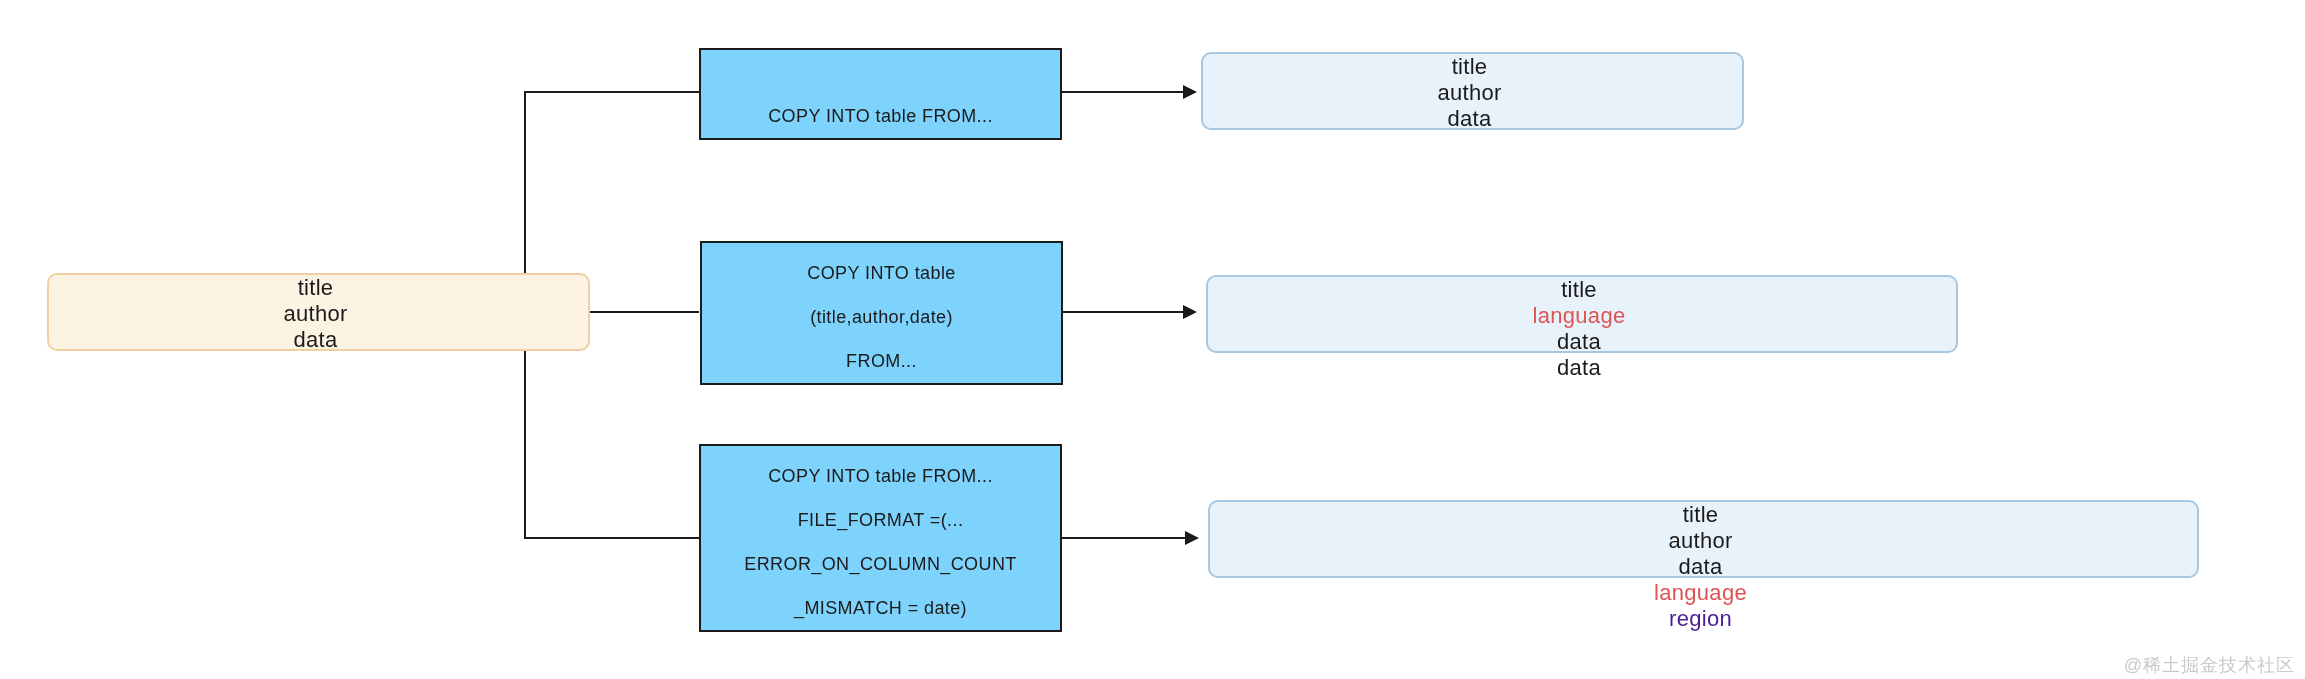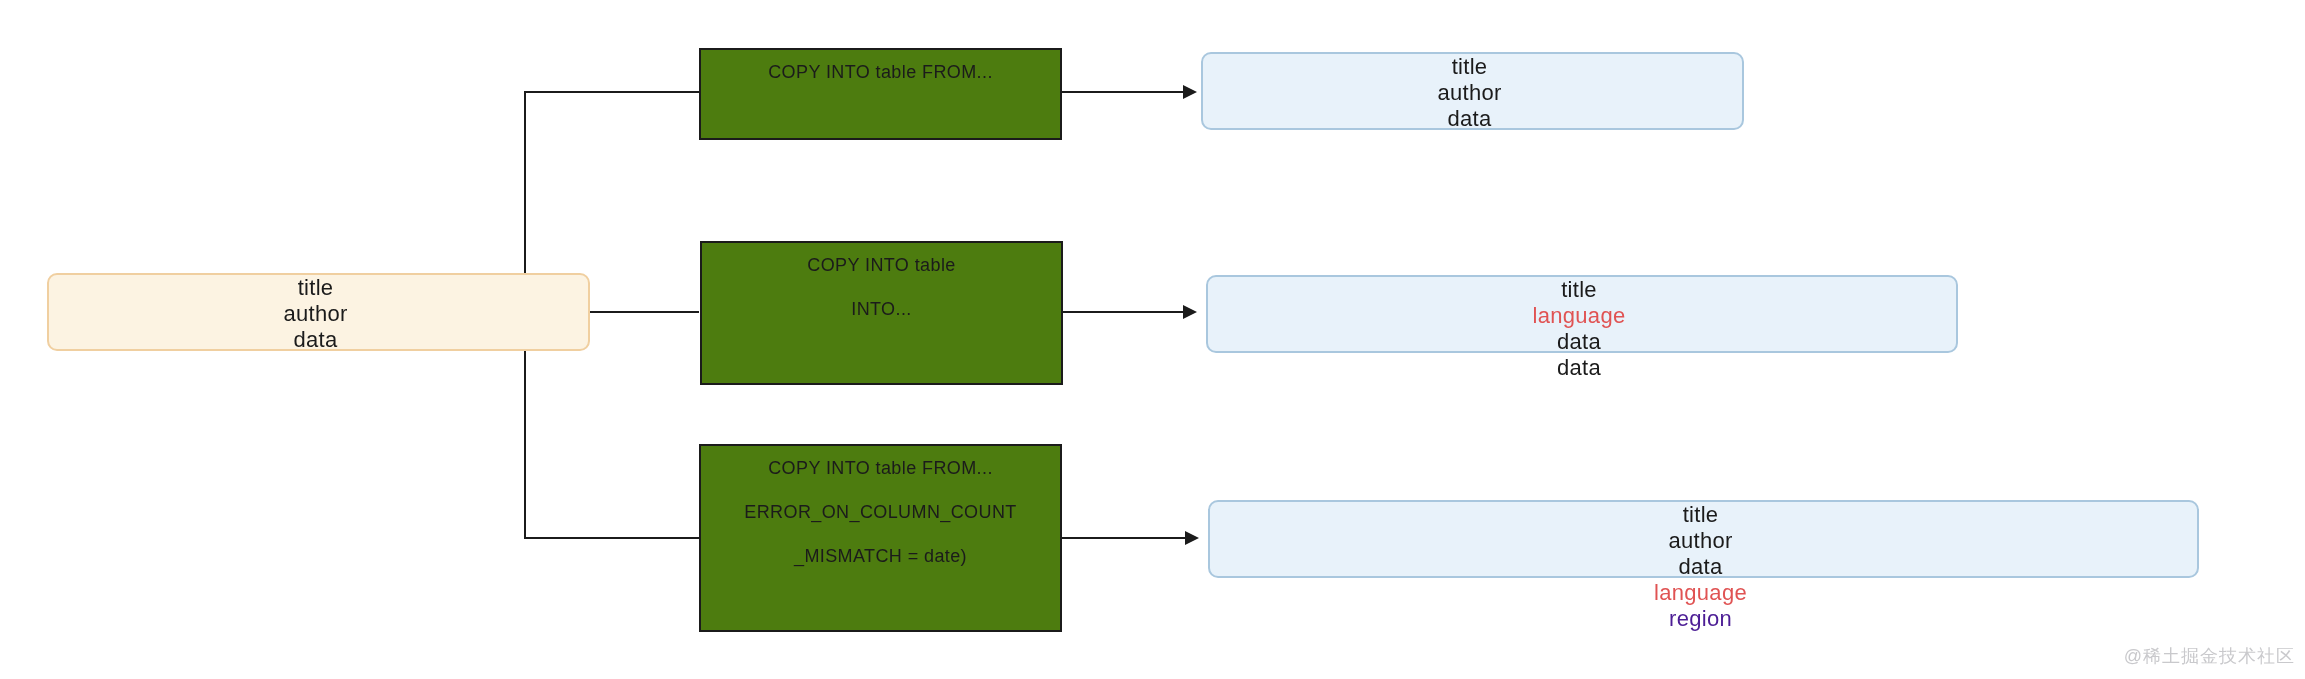--- a/index.html
+++ b/index.html
@@ -47,38 +47,38 @@
     border-radius: 10px;
     padding: 0 33px 0 27px;
   }
   .result-box {
     background: #E8F2FA;
     border: 2px solid #A9C7DE;
     border-radius: 10px;
     padding: 0 42px 0 36px;
   }
   .cmd-box {
-    background: #4d7c0f;
+    background: #7dd3fc;
     border: 2px solid #1B1B1B;
     flex-direction: column;
-    justify-content: flex-start;
+    justify-content: flex-end;
     font-size: 18px;
     font-weight: 500;
     color: #1B1B1B;
     letter-spacing: 0.4px;
     text-align: center;
   }
   .cmd-box .cmd-line {
     line-height: 44px;
     white-space: nowrap;
   }
   .watermark {
     position: absolute;
     right: 10px;
-    bottom: 11px;
+    bottom: 2px;
     font-size: 18px;
     color: #C9C9CC;
     letter-spacing: 1px;
     z-index: 3;
   }
 </style>
 </head>
 <body>
 
 <div class="canvas">
@@ -102,25 +102,27 @@
     <span style="color: rgb(27, 27, 27);">author</span>
     <span style="color: rgb(27, 27, 27);">data</span>
   </div>
 
   <div class="box cmd-box" style="left:699px; top:48px; width:363px; height:92px;">
     <div class="cmd-line">COPY INTO table FROM...</div>
   </div>
 
   <div class="box cmd-box" style="left:657px; top:241px; width:363px; height:144px;margin-left:43px;">
     <div class="cmd-line">COPY INTO table</div>
-    <div class="cmd-line">INTO...</div>
+    <div class="cmd-line">(title,author,date)</div>
+    <div class="cmd-line">FROM...</div>
   </div>
 
   <div class="box cmd-box" style="left:699px; top:444px; width:363px; height:188px;">
     <div class="cmd-line">COPY INTO table FROM...</div>
+    <div class="cmd-line">FILE_FORMAT =(...</div>
     <div class="cmd-line">ERROR_ON_COLUMN_COUNT</div>
     <div class="cmd-line">_MISMATCH = date)</div>
   </div>
 
   <div class="box table-box result-box" style="left:1201px; top:52px; width:543px; height:78px;">
     <span style="color: rgb(27, 27, 27);">title</span>
     <span style="color: rgb(27, 27, 27);">author</span>
     <span style="color: rgb(27, 27, 27);">data</span>
   </div>
 

